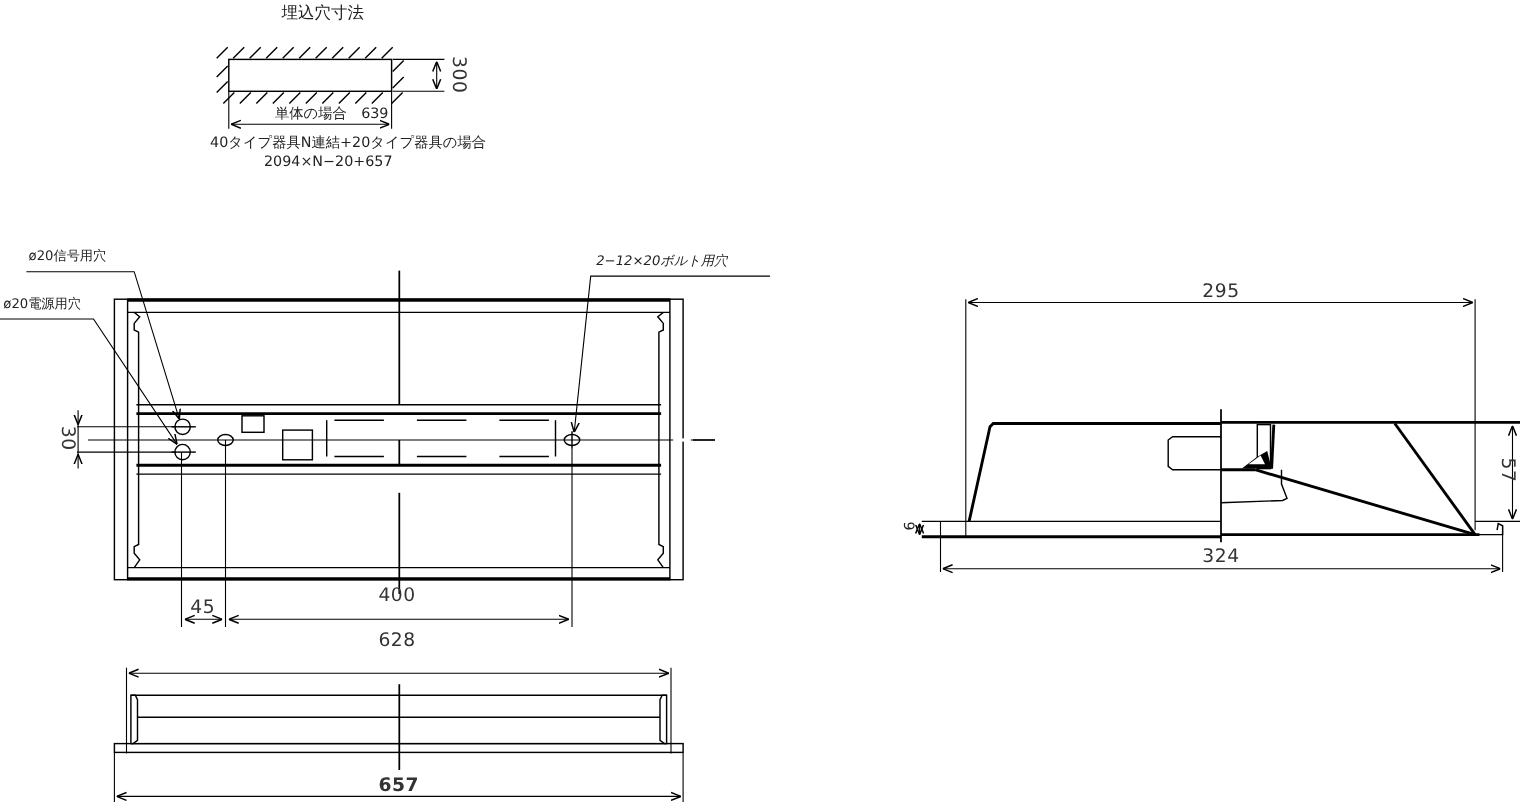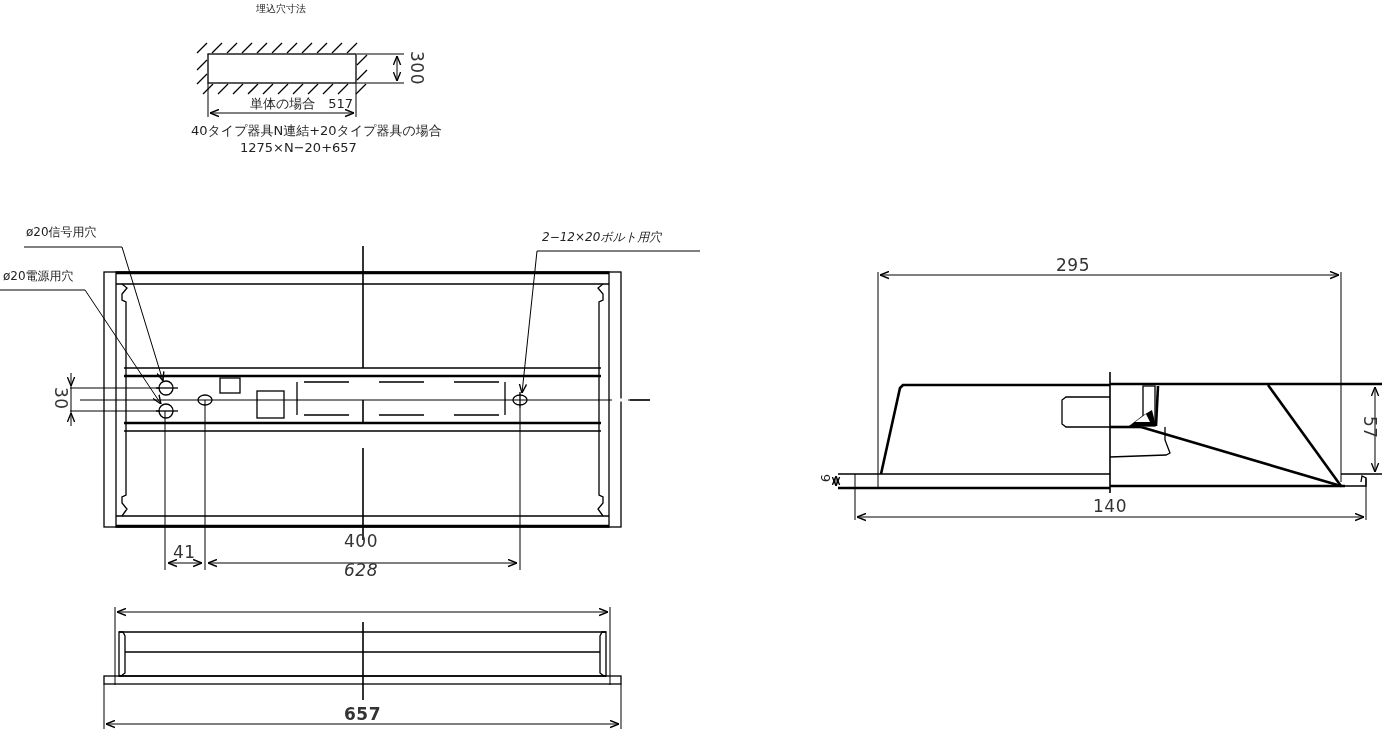--- a/index.html
+++ b/index.html
@@ -166,32 +166,32 @@
     <line x1="1366" y1="478" x2="1366" y2="520" class="thn"></line>
     <line x1="855" y1="474" x2="855" y2="520" class="thn"></line>
     <line x1="857" y1="517" x2="1364" y2="517" class="thn" marker-start="url(#arr)" marker-end="url(#arr)"></line>
 
     <line x1="1375" y1="387" x2="1375" y2="472" class="thn" marker-start="url(#arr)" marker-end="url(#arr)"></line>
 
     <line x1="836" y1="476" x2="836" y2="486" class="thn" marker-start="url(#arr)" marker-end="url(#arr)"></line>
   </g>
 </svg>
 
-<div class="lbl" style="left:256px;top:4px;font-size:10px;">埋込穴寸法</div>
+<div class="lbl" style="left:256px;top:4px;font-size:15px;">埋込穴寸法</div>
 <div class="lbl lbl-dim rot" style="left:425px;top:51px;">300</div>
-<div class="lbl lbl-sm" style="left:250px;top:97px;">単体の場合　517</div>
+<div class="lbl lbl-sm" style="left:250px;top:97px;">単体の場合　639</div>
 <div class="lbl lbl-sm" style="left:191px;top:124px;">40タイプ器具N連結+20タイプ器具の場合</div>
-<div class="lbl lbl-sm" style="left:240px;top:141px;">1275×N−20+657</div>
+<div class="lbl lbl-sm" style="left:240px;top:141px;">2094×N−20+657</div>
 
 <div class="lbl" style="left:26px;top:226px;">ø20信号用穴</div>
 <div class="lbl" style="left:3px;top:270px;">ø20電源用穴</div>
 <div class="lbl" style="left:542px;top:231px;font-style:italic;">2−12×20ボルト用穴</div>
 <div class="lbl lbl-dim rot" style="left:69px;top:387px;">30</div>
-<div class="lbl lbl-dim" style="left:173px;top:544px;">41</div>
+<div class="lbl lbl-dim" style="left:173px;top:544px;">45</div>
 <div class="lbl lbl-dim" style="left:344px;top:533px;">400</div>
 
-<div class="lbl lbl-dim" style="left:344px;top:562px;font-style:italic;">628</div>
+<div class="lbl lbl-dim" style="left:344px;top:574px;">628</div>
 <div class="lbl lbl-dim" style="left:344px;top:706px;font-weight:bold;">657</div>
 
-<div class="lbl lbl-dim" style="left:1056px;top:257px;text-align:right;">295</div>
-<div class="lbl lbl-dim" style="left:1093px;top:498px;">140</div>
+<div class="lbl lbl-dim" style="left:1093px;top:257px;text-align:right;">295</div>
+<div class="lbl lbl-dim" style="left:1093px;top:498px;">324</div>
 <div class="lbl lbl-dim rot" style="left:1378px;top:416px;">57</div>
 <div class="lbl lbl-sm rot" style="left:832px;top:474px;">9</div>
 
 </body></html>

